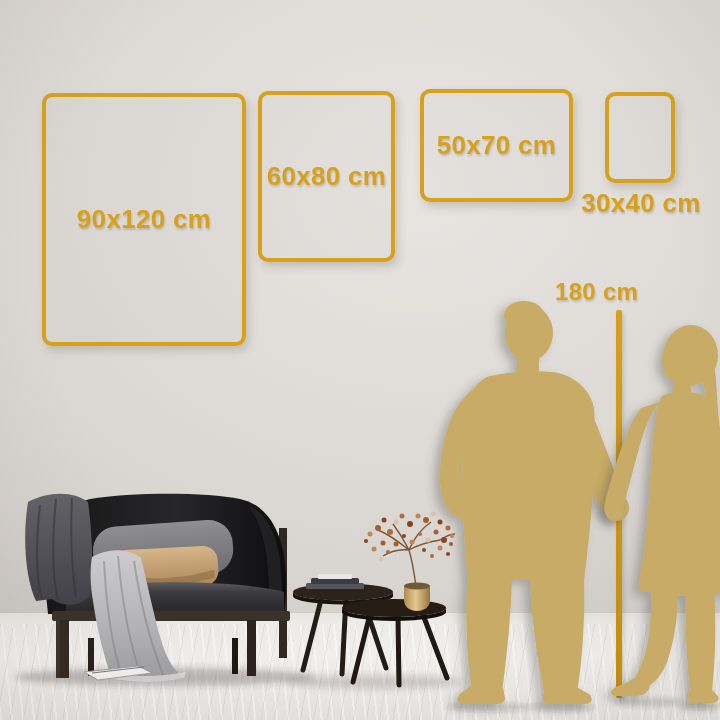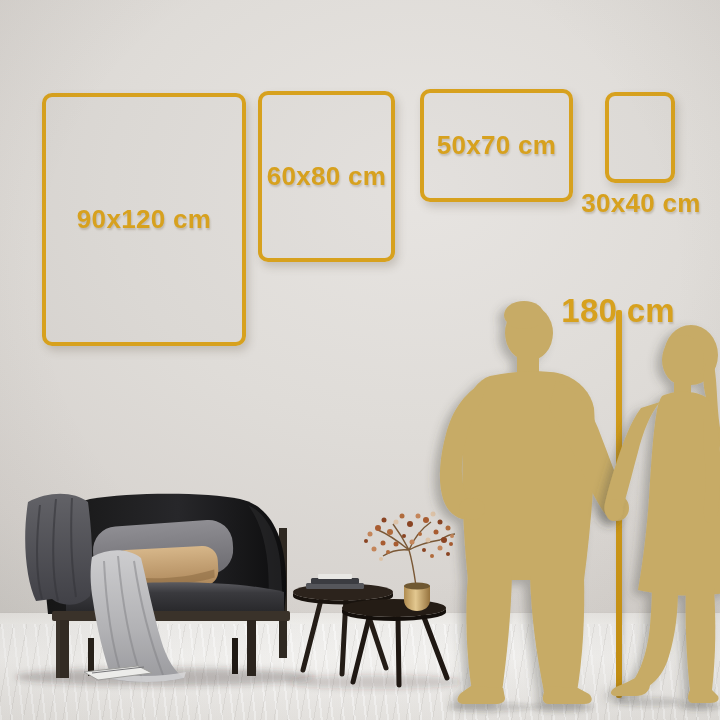--- a/index.html
+++ b/index.html
@@ -53,22 +53,22 @@
     text-shadow:1px 2px 2px rgba(90,70,25,0.22);
     white-space:nowrap;
   }
   .frame .gold-text{font-size:26px;}
   .label-below{
     position:absolute;left:575px;top:188px;width:132px;text-align:center;
     font-size:26px;
   }
   
   .ruler-label{
-    position:absolute;left:555px;top:292px;width:120px;text-align:right;
-    font-size:33px;z-index:2;
+    position:absolute;left:555px;top:278px;width:120px;text-align:left;
+    font-size:24px;z-index:2;
   }
   .ruler-line{
     position:absolute;left:616px;top:310px;width:6px;height:388px;z-index:2;
     background:linear-gradient(180deg,var(--gold) 0%,var(--gold-deep) 100%);
     border-radius:2px;
     box-shadow:2px 3px 4px rgba(0,0,0,0.15);
   }
   
   .scene{position:absolute;inset:0;z-index:3;pointer-events:none;}
   .sil{fill:var(--silhouette);}

